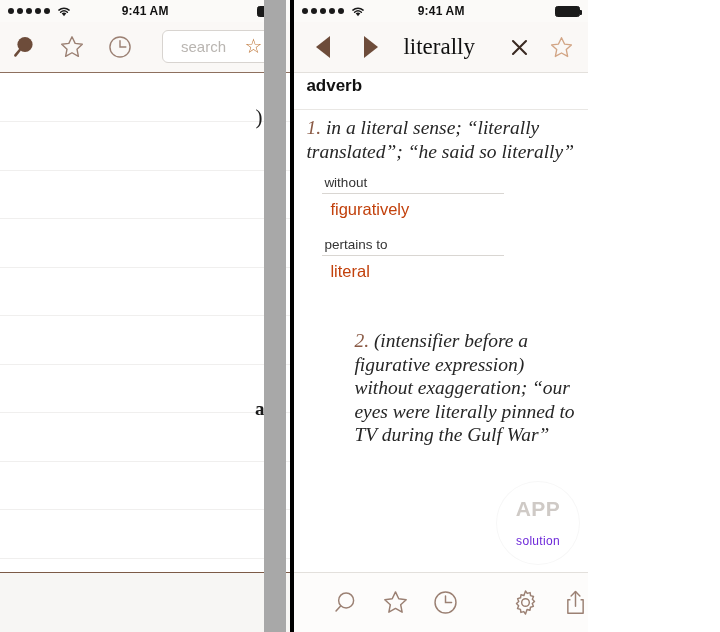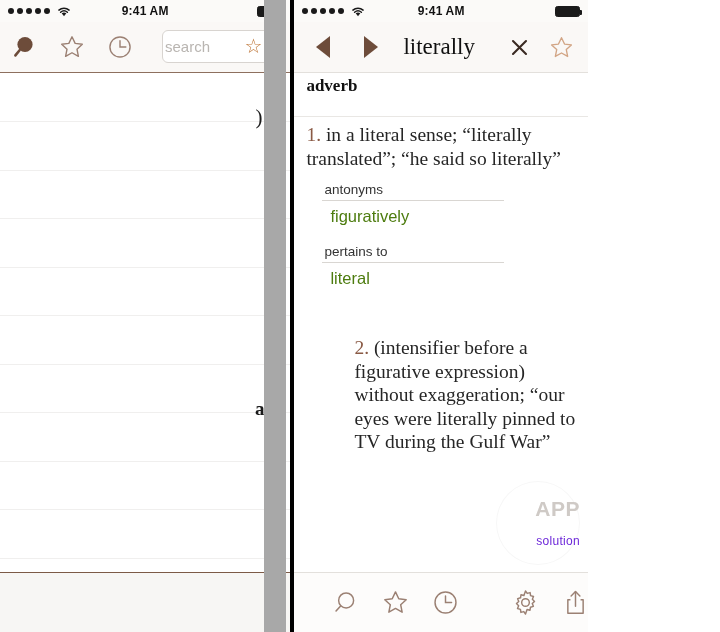--- a/index.html
+++ b/index.html
@@ -34,21 +34,21 @@
     position:relative;height:50px;background:#faf8f6;
     border-bottom:1px solid #8d6f5e;
     display:flex;align-items:center;
   }
   .ico-btn{display:flex;align-items:center;justify-content:center;cursor:pointer;}
   .lheader .ico-btn{width:48px;height:50px;}
   .search-wrap{position:absolute;left:162px;top:8px;width:118px;height:33px;}
   .search-input{
     width:100%;height:100%;box-sizing:border-box;
     border:1px solid #d8d4d0;border-radius:6px;background:#fff;
-    padding:0 2px;font-size:15px;color:#0f766e;
+    padding:0 18px;font-size:15px;color:#0f766e;
     font-family:"Liberation Sans", sans-serif;outline:none;
   }
   .search-input::placeholder{color:#b9b5b1;}
   .back-arrow{position:absolute;left:294px;top:0;width:32px;height:50px;}
 
   
   .llist{position:relative;height:500px;background:#fff;}
   .lrow{height:48.5px;border-bottom:1px solid #f0efee;box-sizing:border-box;}
   .lrow:first-child{height:49px;}
 
@@ -81,48 +81,48 @@
     pointer-events:none;
   }
   .r-nav-left{position:absolute;left:22px;top:14px;cursor:pointer;}
   .r-nav-right{position:absolute;left:70px;top:14px;cursor:pointer;}
   .r-close{position:absolute;right:52px;top:0;width:34px;height:50px;display:flex;align-items:center;justify-content:center;cursor:pointer;}
   .r-star{position:absolute;right:8px;top:0;width:38px;height:50px;display:flex;align-items:center;justify-content:center;cursor:pointer;}
 
   
   .rcontent{position:relative;height:522px;background:#fff;overflow:hidden;}
   .pos-header{
-    height:28px;line-height:26px;padding:0 0 15px 12px;
+    height:28px;line-height:26px;padding:0 0 8px 12px;
     background:#fff;border-bottom:1px solid #e9e7e4;
     font-size:17px;font-weight:bold;color:#111;
-    font-family:Liberation Serif, serif;
+    font-family:Liberation Sans, sans-serif;
   }
   .sense{padding:6px 12px 0 12px;}
   .sense-text{
     font-family:"Liberation Serif", serif;
-    font-size:19.5px;line-height:23.5px;color:#262626;
+    font-size:19.5px;line-height:23.5px;color:#262626;font-style:italic;
   }
   .sense-num{color:#8a5a45;}
   .rel-block{margin:10px 0 0 16px;width:182px;}
   .rel-label{
     font-family:"Liberation Sans", sans-serif;
     font-size:13.5px;color:#333;padding:2px 0 3px 2px;
     border-bottom:1px solid #d9d6d2;
   }
   .rel-word{
     font-family:"Liberation Sans", sans-serif;
-    font-size:16.5px;color:#4d7c0f;padding:6px 0 6px 8px;cursor:pointer;
+    font-size:16.5px;color:#c2410c;padding:6px 0 6px 8px;cursor:pointer;
   }
   .sense2{margin-top:36px;margin-left:48px;}
 
   
   .watermark{
     position:absolute;right:8px;bottom:30px;width:84px;height:84px;border-radius:50%;
     background:rgba(255,255,255,0.75);box-shadow:0 0 0 1px rgba(0,0,0,0.035) inset;
-    display:flex;flex-direction:column;align-items:flex-end;justify-content:center;
+    display:flex;flex-direction:column;align-items:center;justify-content:center;
     z-index:6;pointer-events:none;gap:16px;
   }
   .wm-app{font-size:21px;font-weight:bold;color:#cfcac6;letter-spacing:0.5px;line-height:20px;}
   .wm-sol{font-size:12px;color:#6d28d9;letter-spacing:0.3px;line-height:12px;}
 
   
   .rbottom{
     position:absolute;left:0;bottom:0;width:360px;height:60px;
     background:#fdfcfb;border-top:1px solid #e3e0dc;box-sizing:border-box;
     display:flex;align-items:center;z-index:7;
@@ -258,21 +258,21 @@
 
       <div class="pos-header">adverb</div>
 
       <div class="sense">
         <div class="sense-text">
           <span class="sense-num">1.</span>
           <span>in a literal sense; “literally translated”; “he said so literally”</span>
         </div>
 
         <div class="rel-block">
-          <div class="rel-label">antonyms</div>
+          <div class="rel-label">without</div>
           <div class="rel-word">figuratively</div>
         </div>
 
         <div class="rel-block">
           <div class="rel-label">pertains to</div>
           <div class="rel-word">literal</div>
         </div>
       </div>
 
       <div class="sense sense2">

